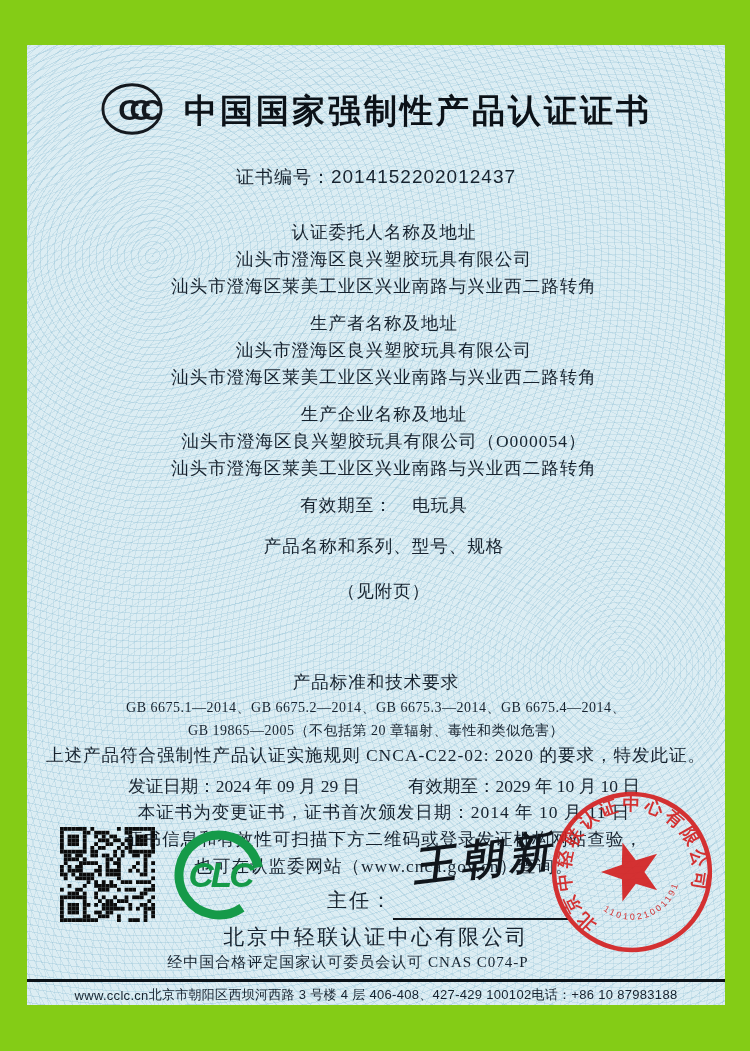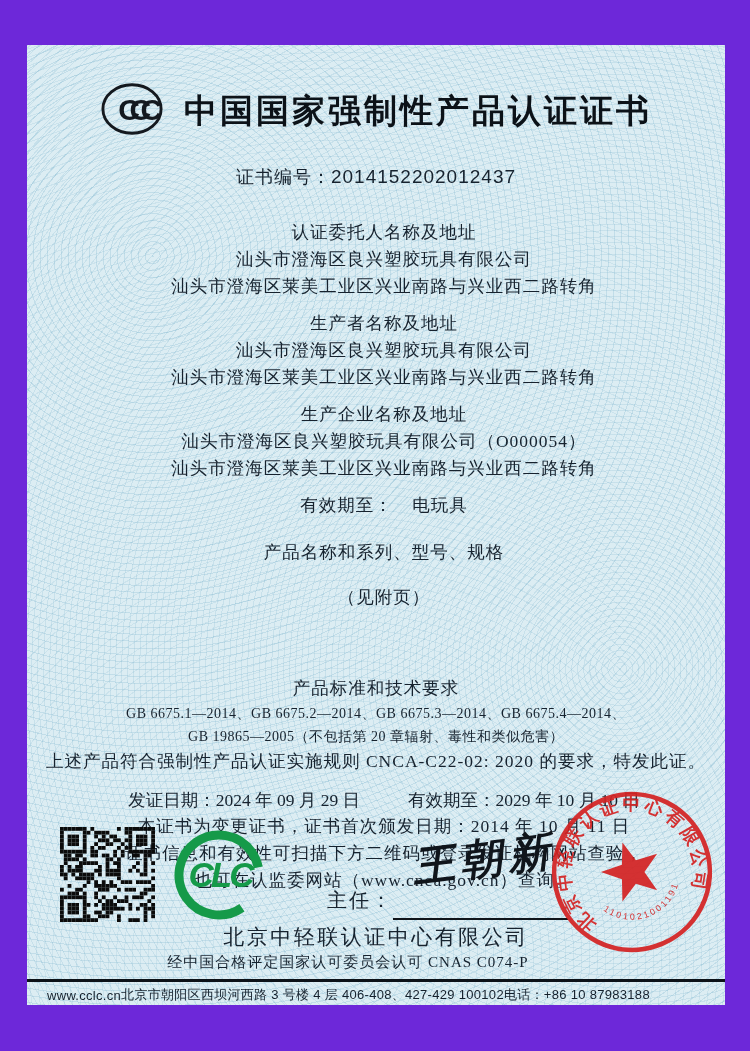--- a/index.html
+++ b/index.html
@@ -1,18 +1,18 @@
 <!DOCTYPE html>
 <html><head>
 <meta charset="utf-8">
 <style>
   * { margin:0; padding:0; box-sizing:border-box; }
   html,body { width:750px; height:1051px; background:#ffffff; overflow:hidden;
               font-family:"Liberation Serif","DejaVu Serif",serif; }
-  .page { position:relative; width:750px; height:1051px; background:#6d28d9; }
+  .page { position:relative; width:750px; height:1051px; background:#84cc16; }
   .cert {
     position:absolute; left:27px; top:45px; width:698px; height:960px;
     background-color:#dcedf3;
     background-image:
       repeating-radial-gradient(circle at 18% 22%, rgba(125,180,205,.28) 0 1px, transparent 1px 7px),
       repeating-radial-gradient(circle at 85% 65%, rgba(125,180,205,.22) 0 1px, transparent 1px 6px),
       repeating-radial-gradient(circle at 45% 95%, rgba(125,180,205,.18) 0 1px, transparent 1px 8px);
     color:#16222e;
   }
   .center { text-align:center; }
@@ -38,21 +38,21 @@
                font-size:42px; font-style:italic; font-weight:bold; color:#10151b;
                transform:rotate(-7deg); letter-spacing:6px; }
   .sig-line  { position:absolute; left:366px; top:95px; width:175px; border-bottom:2px solid #10151b; }
   .stamp { position:absolute; left:522px; top:-34px; width:166px; height:166px; transform:rotate(-18deg); opacity:.92; }
   .issuer { position:absolute; left:0; top:878px; width:698px; text-align:center;
             font-size:21px; letter-spacing:2.5px; }
   .accred { position:absolute; left:0; top:908px; width:642px; text-align:center;
             font-size:15px; letter-spacing:1px; }
   .rule { position:absolute; left:0; top:934px; width:698px; border-top:3px solid #0c1218; }
   .footer { position:absolute; left:0; top:941px; width:698px; padding:0 20px;
-            display:flex; justify-content:flex-start; align-items:center;
+            display:flex; justify-content:center; align-items:center;
             font-family:"Liberation Sans","DejaVu Sans",sans-serif;
             font-size:13px; color:#14202c; letter-spacing:.3px; }
   svg text { font-family:"Liberation Sans","DejaVu Sans",sans-serif; }
 </style>
 </head>
 <body>
 
 <div class="page">
   <div class="cert">
 
@@ -86,33 +86,33 @@
       <div class="line">生产企业名称及地址</div>
       <div class="line">汕头市澄海区良兴塑胶玩具有限公司（O000054）</div>
       <div class="line">汕头市澄海区莱美工业区兴业南路与兴业西二路转角</div>
     </div>
 
     <div class="blk center line">
       <span>有效期至：</span>
       <span style="margin-left:14px">电玩具</span>
     </div>
 
-    <div class="blk center" style="margin-top:20px">
+    <div class="blk center" style="margin-top:14px">
       <div class="line">产品名称和系列、型号、规格</div>
       <div class="line seefile">（见附页）</div>
     </div>
 
     <div class="standards center">
       <div class="line">产品标准和技术要求</div>
       <div class="gb">GB 6675.1—2014、GB 6675.2—2014、GB 6675.3—2014、GB 6675.4—2014、</div>
       <div class="gb">GB 19865—2005（不包括第 20 章辐射、毒性和类似危害）</div>
       <div class="line">上述产品符合强制性产品认证实施规则 CNCA-C22-02: 2020 的要求，特发此证。</div>
     </div>
 
-    <div class="blk" style="margin-top:12px">
+    <div class="blk" style="margin-top:4px">
       <div class="daterow">
         <span>发证日期：2024 年 09 月 29 日</span>
         <span>有效期至：2029 年 10 月 10 日</span>
       </div>
       <div class="line center">本证书为变更证书，证书首次颁发日期：2014 年 10 月 11 日</div>
       <div class="line center">证书信息和有效性可扫描下方二维码或登录发证机构网站查验，</div>
       <div class="line center">也可在认监委网站（www.cnca.gov.cn）查询。</div>
     </div>
 
     <div class="bottom">

